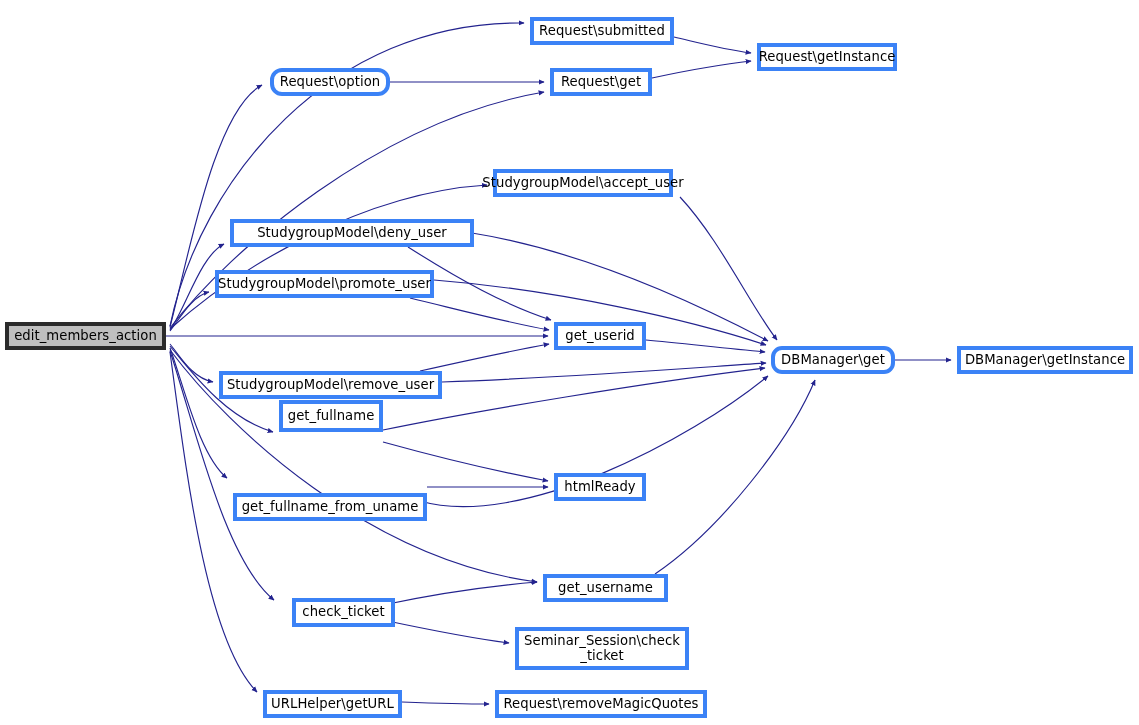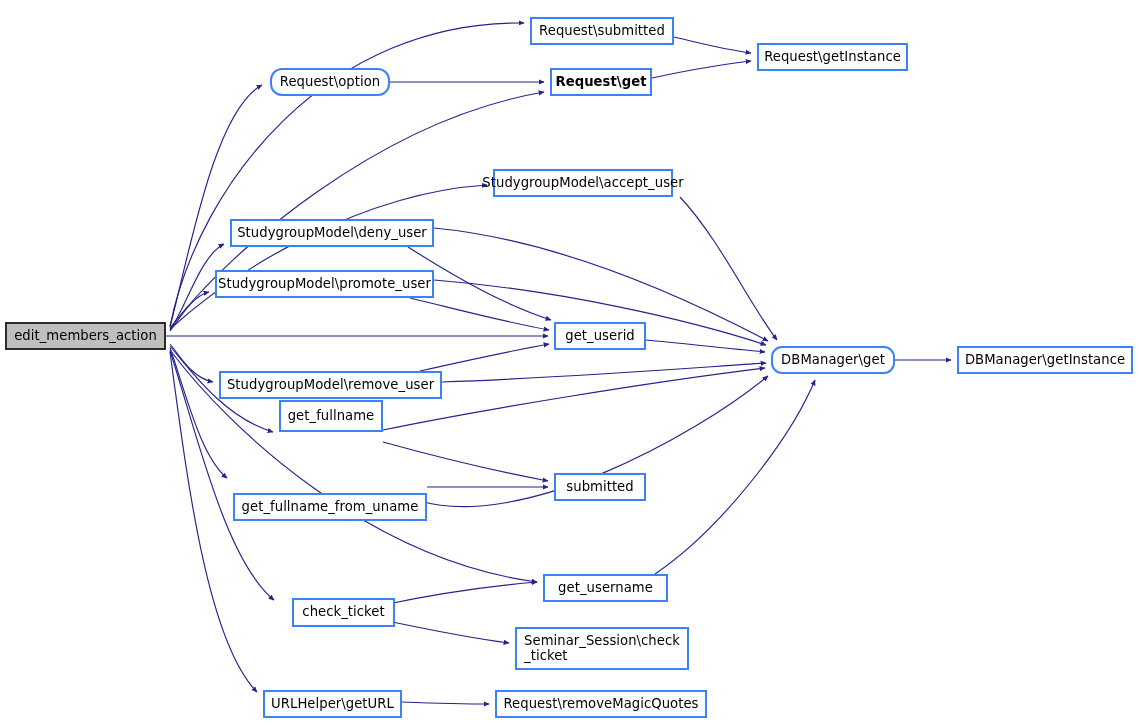--- a/index.html
+++ b/index.html
@@ -20,28 +20,29 @@
     position: absolute;
     left: 0;
     top: 0;
     width: 1139px;
     height: 725px;
     pointer-events: none;
   }
   .node {
     position: absolute;
     box-sizing: border-box;
-    border: 2px solid #3b82f6;
+    border: 4px solid #3b82f6;
     background: #ffffff;
     color: #000000;
     font-size: 13.2px;
     line-height: 1.12;
     display: flex;
     align-items: center;
     justify-content: center;
+    text-align: center;
     white-space: pre-line;
     letter-spacing: 0.05px;
     padding: 0 6px;
   }
   .node.root {
     background: #bfbfbf;
     border-color: #2b2b2b;
   }
 </style>
 </head>
@@ -86,33 +87,33 @@
         <path d="M 420,501 C 520,530 690,440 768,376" fill="none" stroke="#23238e" stroke-width="1.15" marker-end="url(#arrow)"></path>
         <path d="M 383,605 C 430,595 490,586 537,582" fill="none" stroke="#23238e" stroke-width="1.15" marker-end="url(#arrow)"></path>
         <path d="M 383,620 C 430,630 470,638 509,643" fill="none" stroke="#23238e" stroke-width="1.15" marker-end="url(#arrow)"></path>
         <path d="M 655,574 C 720,530 790,440 815,380" fill="none" stroke="#23238e" stroke-width="1.15" marker-end="url(#arrow)"></path>
         <path d="M 402,702 C 430,703 460,704 489,704" fill="none" stroke="#23238e" stroke-width="1.15" marker-end="url(#arrow)"></path>
       </g>
   </svg>
   <div id="nodes">
       <div class="node root" style="left: 5px; top: 322px; width: 161px; height: 28px;">edit_members_action</div>
       <div class="node" style="left: 530px; top: 17px; width: 144px; height: 28px;">Request\submitted</div>
-      <div class="node" style="left: 757px; top: 43px; width: 151px; height: 28px;">Request\getInstance</div>
+      <div class="node" style="left: 757px; top: 43px; width: 140px; height: 28px;">Request\getInstance</div>
       <div class="node" style="left: 270px; top: 68px; width: 120px; height: 28px; border-radius: 12px;">Request\option</div>
-      <div class="node" style="left: 550px; top: 68px; width: 102px; height: 28px; font-weight: bold;">Request\get</div>
+      <div class="node" style="left: 550px; top: 68px; width: 102px; height: 28px;">Request\get</div>
       <div class="node" style="left: 493px; top: 169px; width: 180px; height: 28px;">StudygroupModel\accept_user</div>
-      <div class="node" style="left: 230px; top: 219px; width: 204px; height: 28px;">StudygroupModel\deny_user</div>
+      <div class="node" style="left: 230px; top: 219px; width: 244px; height: 28px;">StudygroupModel\deny_user</div>
       <div class="node" style="left: 215px; top: 270px; width: 219px; height: 28px;">StudygroupModel\promote_user</div>
       <div class="node" style="left: 554px; top: 322px; width: 92px; height: 28px;">get_userid</div>
       <div class="node" style="left: 771px; top: 346px; width: 124px; height: 28px; border-radius: 11px;">DBManager\get</div>
       <div class="node" style="left: 957px; top: 346px; width: 176px; height: 28px;">DBManager\getInstance</div>
       <div class="node" style="left: 219px; top: 371px; width: 223px; height: 28px;">StudygroupModel\remove_user</div>
       <div class="node" style="left: 279px; top: 400px; width: 104px; height: 32px;">get_fullname</div>
       <div class="node" style="left: 233px; top: 473px; width: 194px; height: 28px; margin-top: 20px;">get_fullname_from_uname</div>
-      <div class="node" style="left: 554px; top: 473px; width: 92px; height: 28px;">submitted</div>
+      <div class="node" style="left: 554px; top: 473px; width: 92px; height: 28px;">htmlReady</div>
       <div class="node" style="left: 543px; top: 574px; width: 125px; height: 28px;">get_username</div>
       <div class="node" style="left: 292px; top: 598px; width: 103px; height: 29px;">check_ticket</div>
       <div class="node" style="left: 515px; top: 627px; width: 174px; height: 43px;">Seminar_Session\check
 _ticket</div>
       <div class="node" style="left: 263px; top: 690px; width: 139px; height: 28px;">URLHelper\getURL</div>
       <div class="node" style="left: 495px; top: 690px; width: 212px; height: 28px;">Request\removeMagicQuotes</div>
     </div>
 </div>
 
 </body></html>

